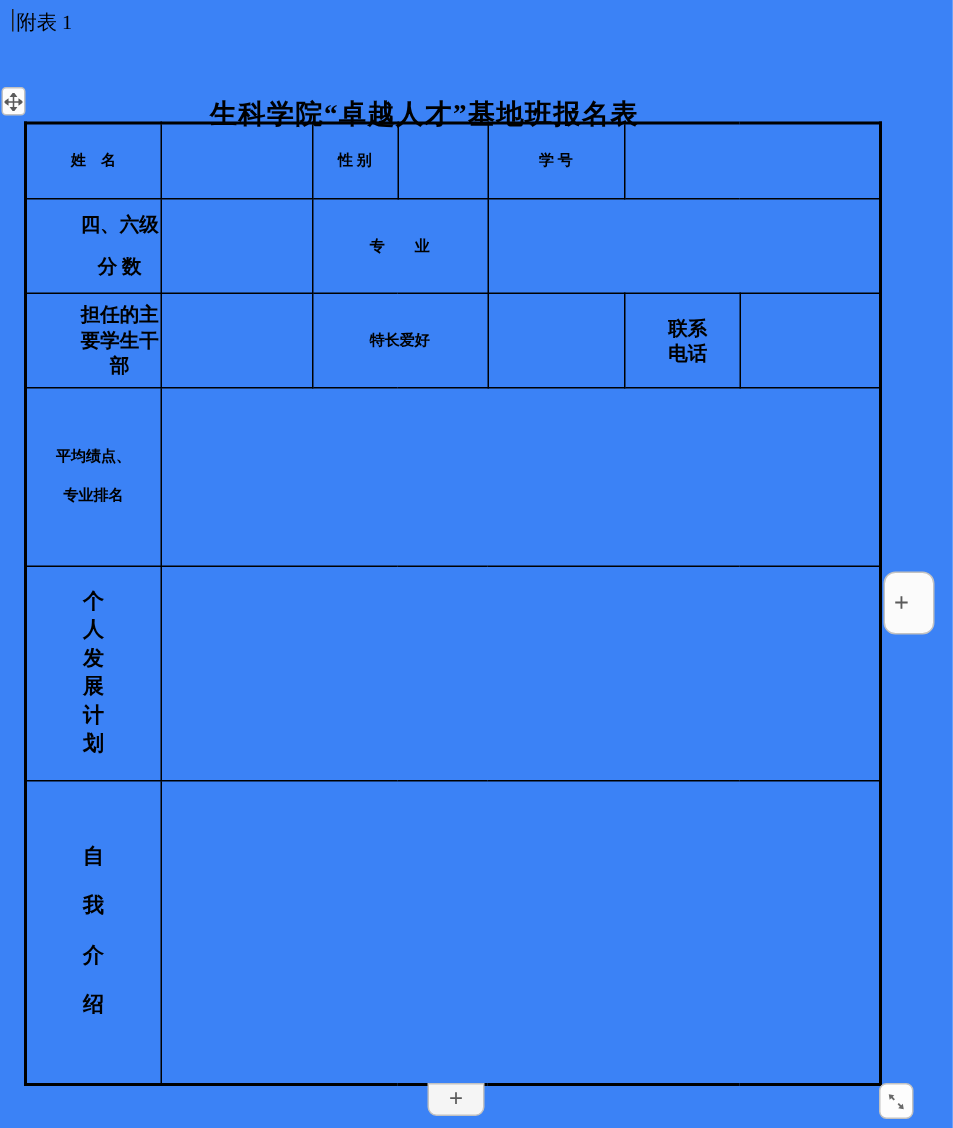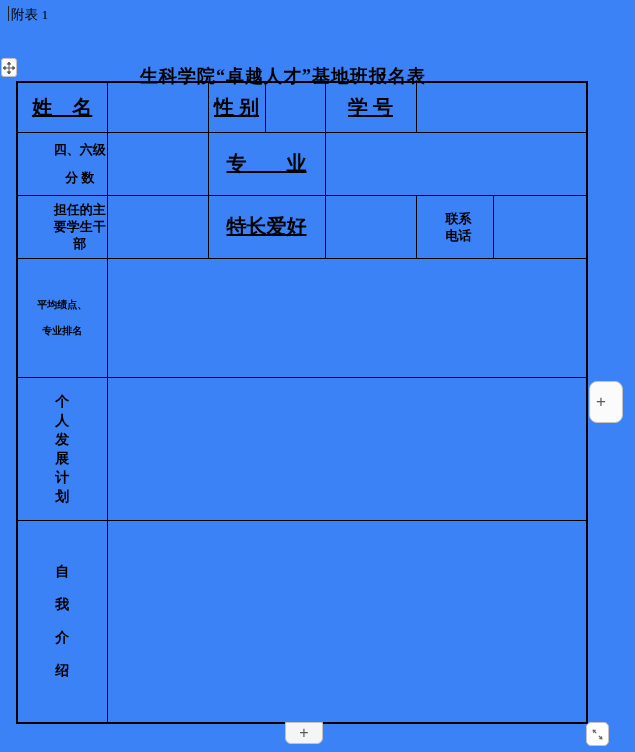--- a/index.html
+++ b/index.html
@@ -29,21 +29,21 @@
     position:absolute;left:16px;top:81px;
     border-collapse:collapse;table-layout:fixed;
     width:572px;
   }
   table.form td{
     border:1px solid var(--table-border);
     vertical-align:middle;text-align:center;
     font-weight:bold;overflow:hidden;
   }
   table.form{border:2px solid var(--table-border);}
-  .lbl-lg{font-size:20px;text-decoration:underline;}
+  .lbl-lg{font-size:10px;}
   .lbl-md{font-size:13px;padding-left:35px;}
   .pre{white-space:pre-line;}
   .prewrap{white-space:pre;}
   .cet{line-height:28px;}
   .cadre{line-height:17px;}
   .gpa{font-size:10px;line-height:26px;}
   .phone{text-align:left;padding-left:8px;line-height:17px;}
   .vert1{font-size:14px;line-height:19px;}
   .vert2{font-size:14px;line-height:33px;}
   

